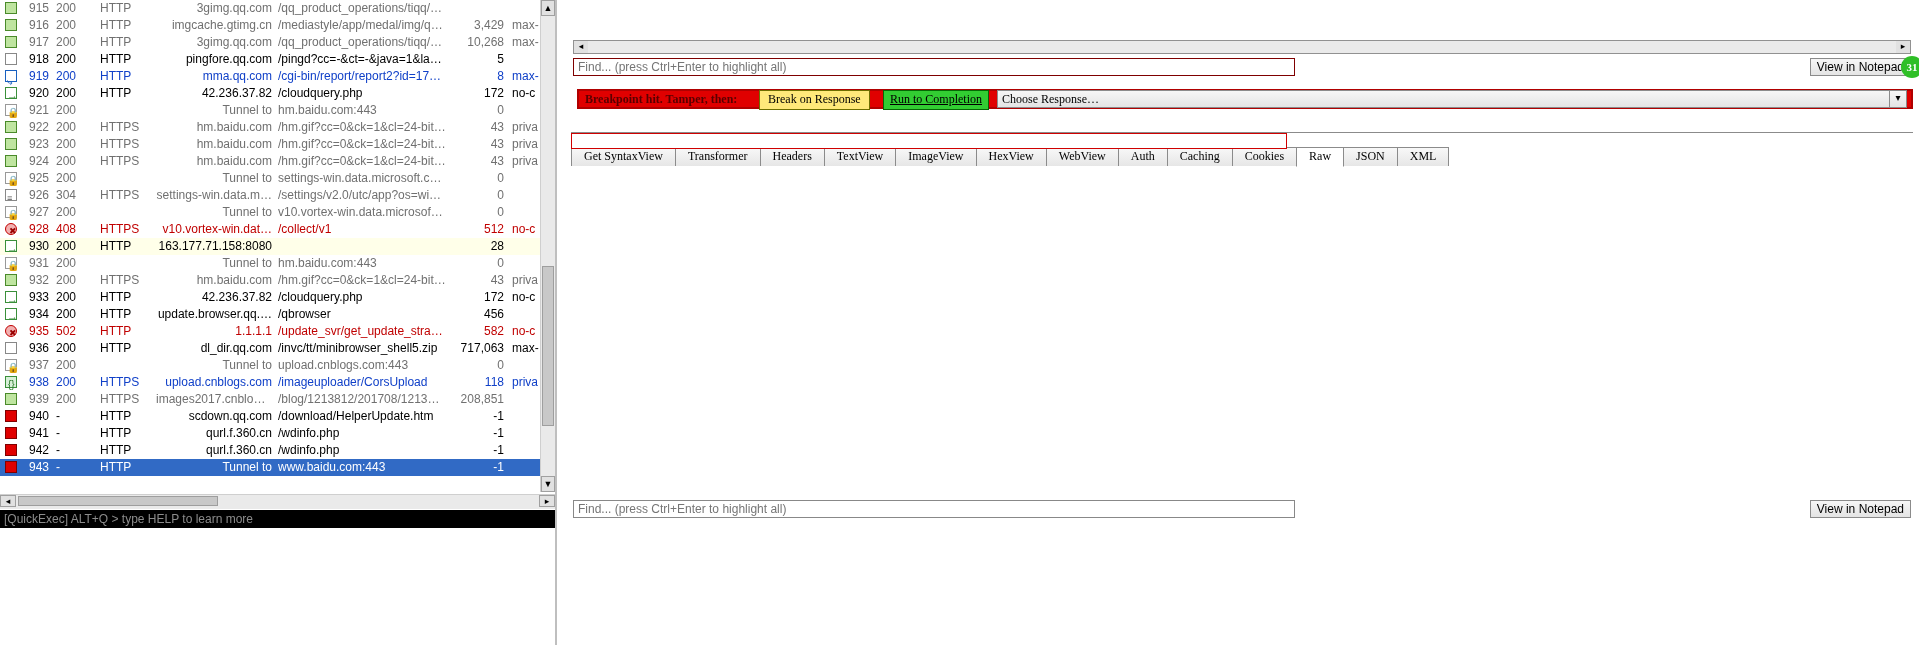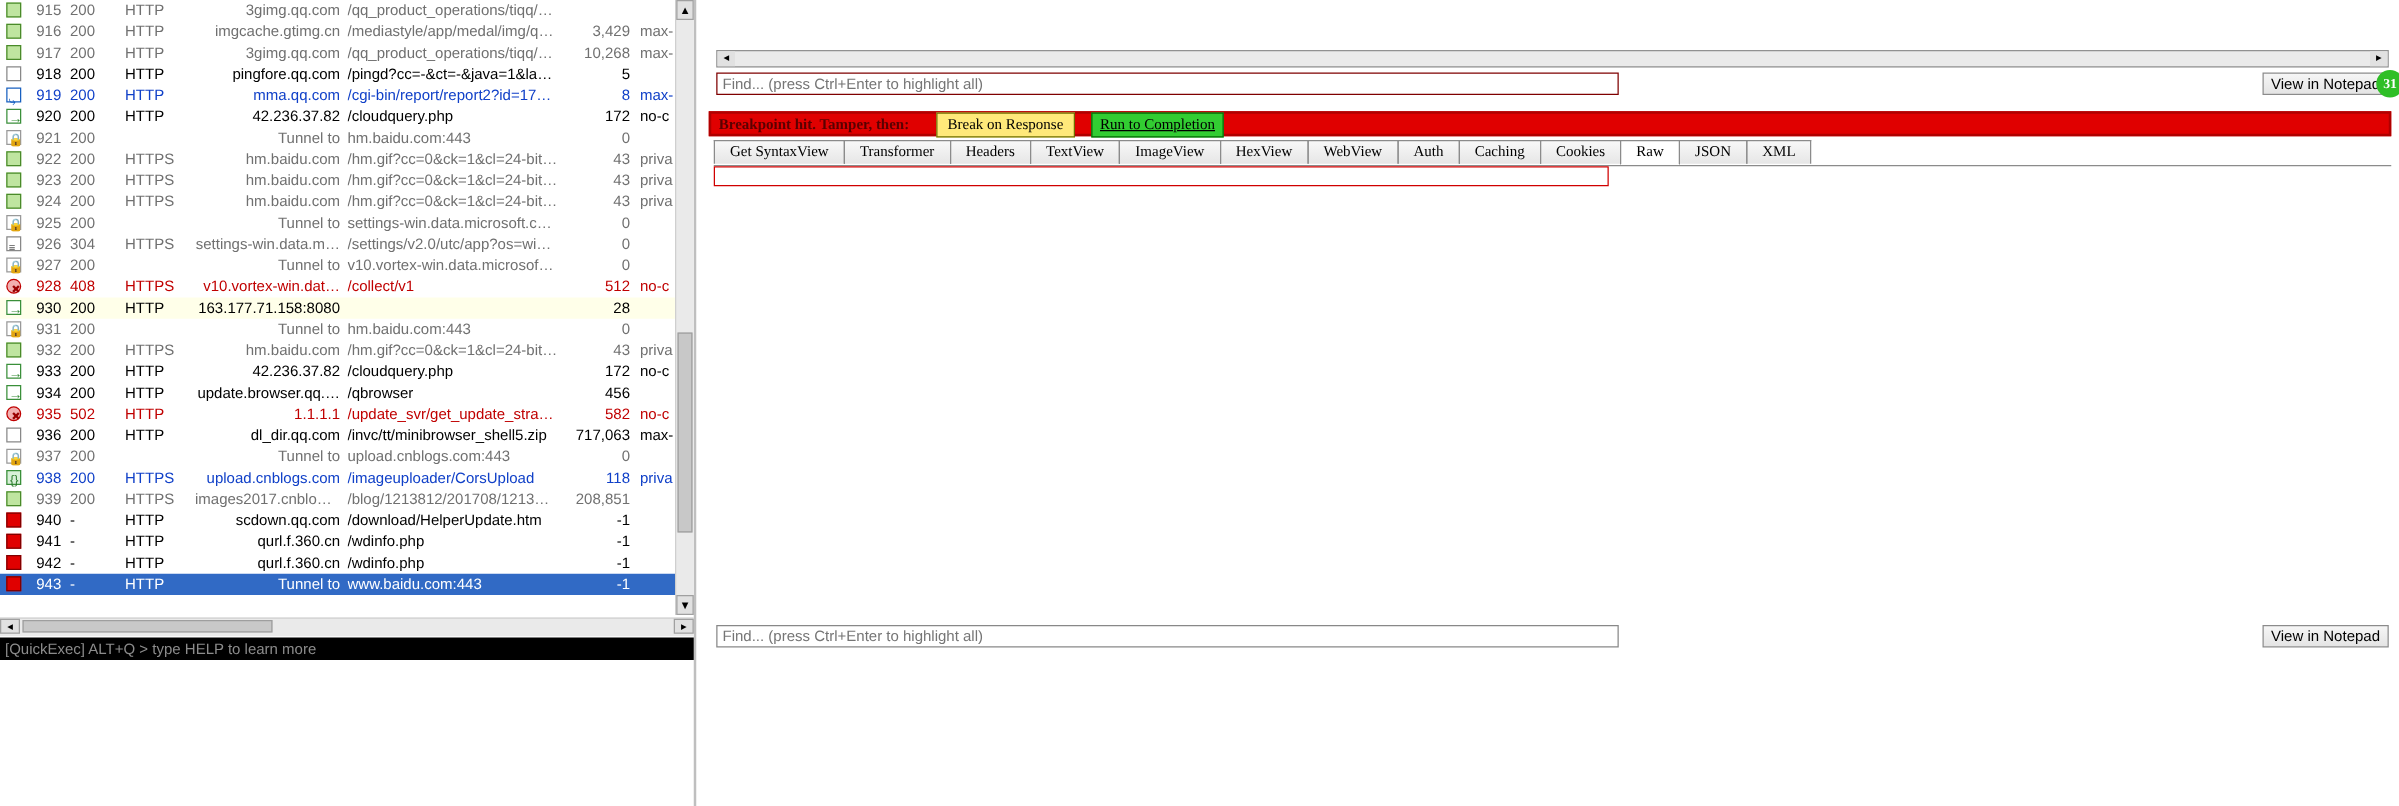--- a/index.html
+++ b/index.html
@@ -227,21 +227,21 @@
     border-radius: 50%;
     background: #2fbf27;
     color: #fff;
     font: bold 11px/22px Tahoma;
     text-align: center;
   }
 
   
   #bp-bar {
     position: absolute;
-    left: 2px;
+    left: 12px;
     right: 6px;
     top: 89px;
     height: 20px;
     background: #e00000;
     border: 2px solid #b00000;
     box-sizing: border-box;
   }
   #bp-label {
     position: absolute;
     left: 6px;
@@ -308,20 +308,21 @@
   .tab {
     display: inline-block;
     height: 18px;
     border: 1px solid #8b8b8b;
     border-bottom: none;
     background: linear-gradient(#f8f8f8, #e6e6e6);
     font: 12px/17px Tahoma;
     padding: 0 12px;
     margin-right: -1px;
     color: #000;
+    margin-top: 35px;
   }
   .tab.active {
     background: #fff;
     position: relative;
     z-index: 2;
     border-bottom: 1px solid #fff;
   }
 
   
   #raw-area {
@@ -413,20 +414,24 @@
     <input class="find-input" placeholder="Find... (press Ctrl+Enter to highlight all)" style="">
     <div class="vin-btn">View in Notepad</div>
   </div>
 
   <div id="badge">31</div>
 
   <div id="bp-bar">
     <span id="bp-label">Breakpoint hit. Tamper, then:</span>
     <span id="btn-break">Break on Response</span>
     <span id="btn-run">Run to Completion</span>
+    <div id="choose-response">
+      <span>Choose Response…</span>
+      <span class="dd">▾</span>
+    </div>
   </div>
 
   <div id="tab-strip"><span class="tab">Get SyntaxView</span><span class="tab">Transformer</span><span class="tab">Headers</span><span class="tab">TextView</span><span class="tab">ImageView</span><span class="tab">HexView</span><span class="tab">WebView</span><span class="tab">Auth</span><span class="tab">Caching</span><span class="tab">Cookies</span><span class="tab active">Raw</span><span class="tab">JSON</span><span class="tab">XML</span></div>
 
   <div id="raw-area"></div>
 
   <div id="find-row-bottom">
     <input class="find-input" placeholder="Find... (press Ctrl+Enter to highlight all)" style="">
     <div class="vin-btn">View in Notepad</div>
   </div>

